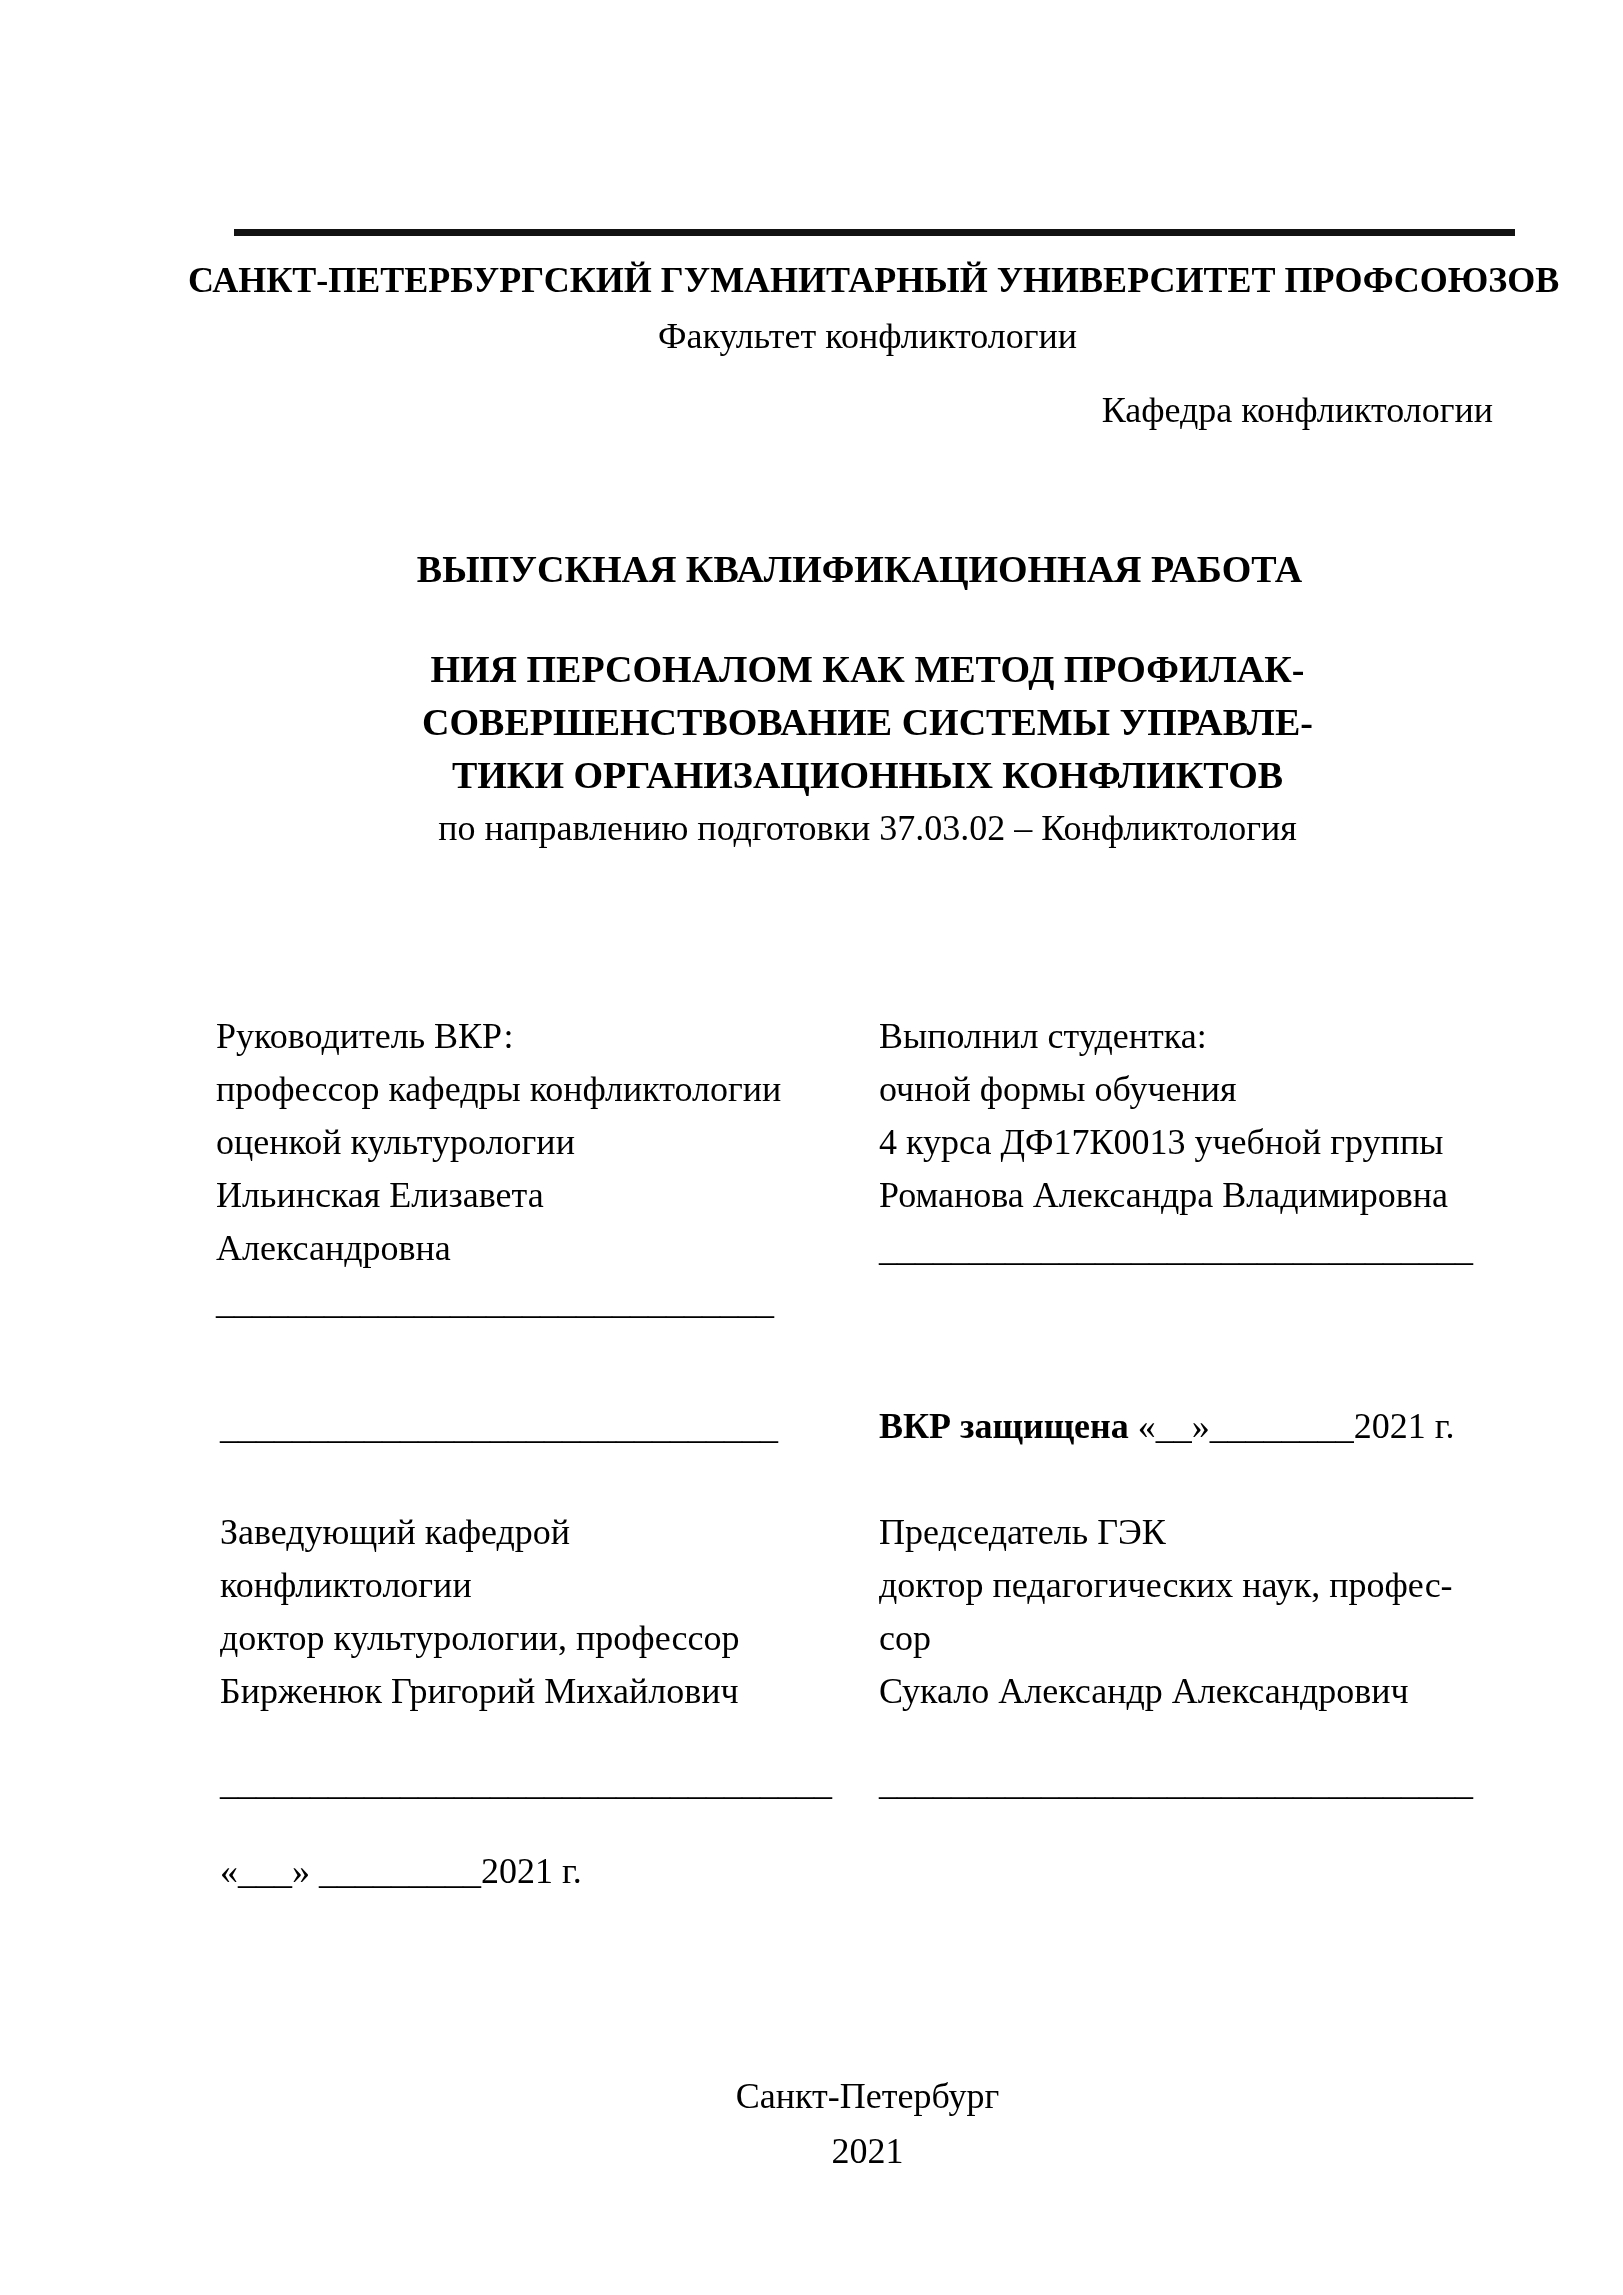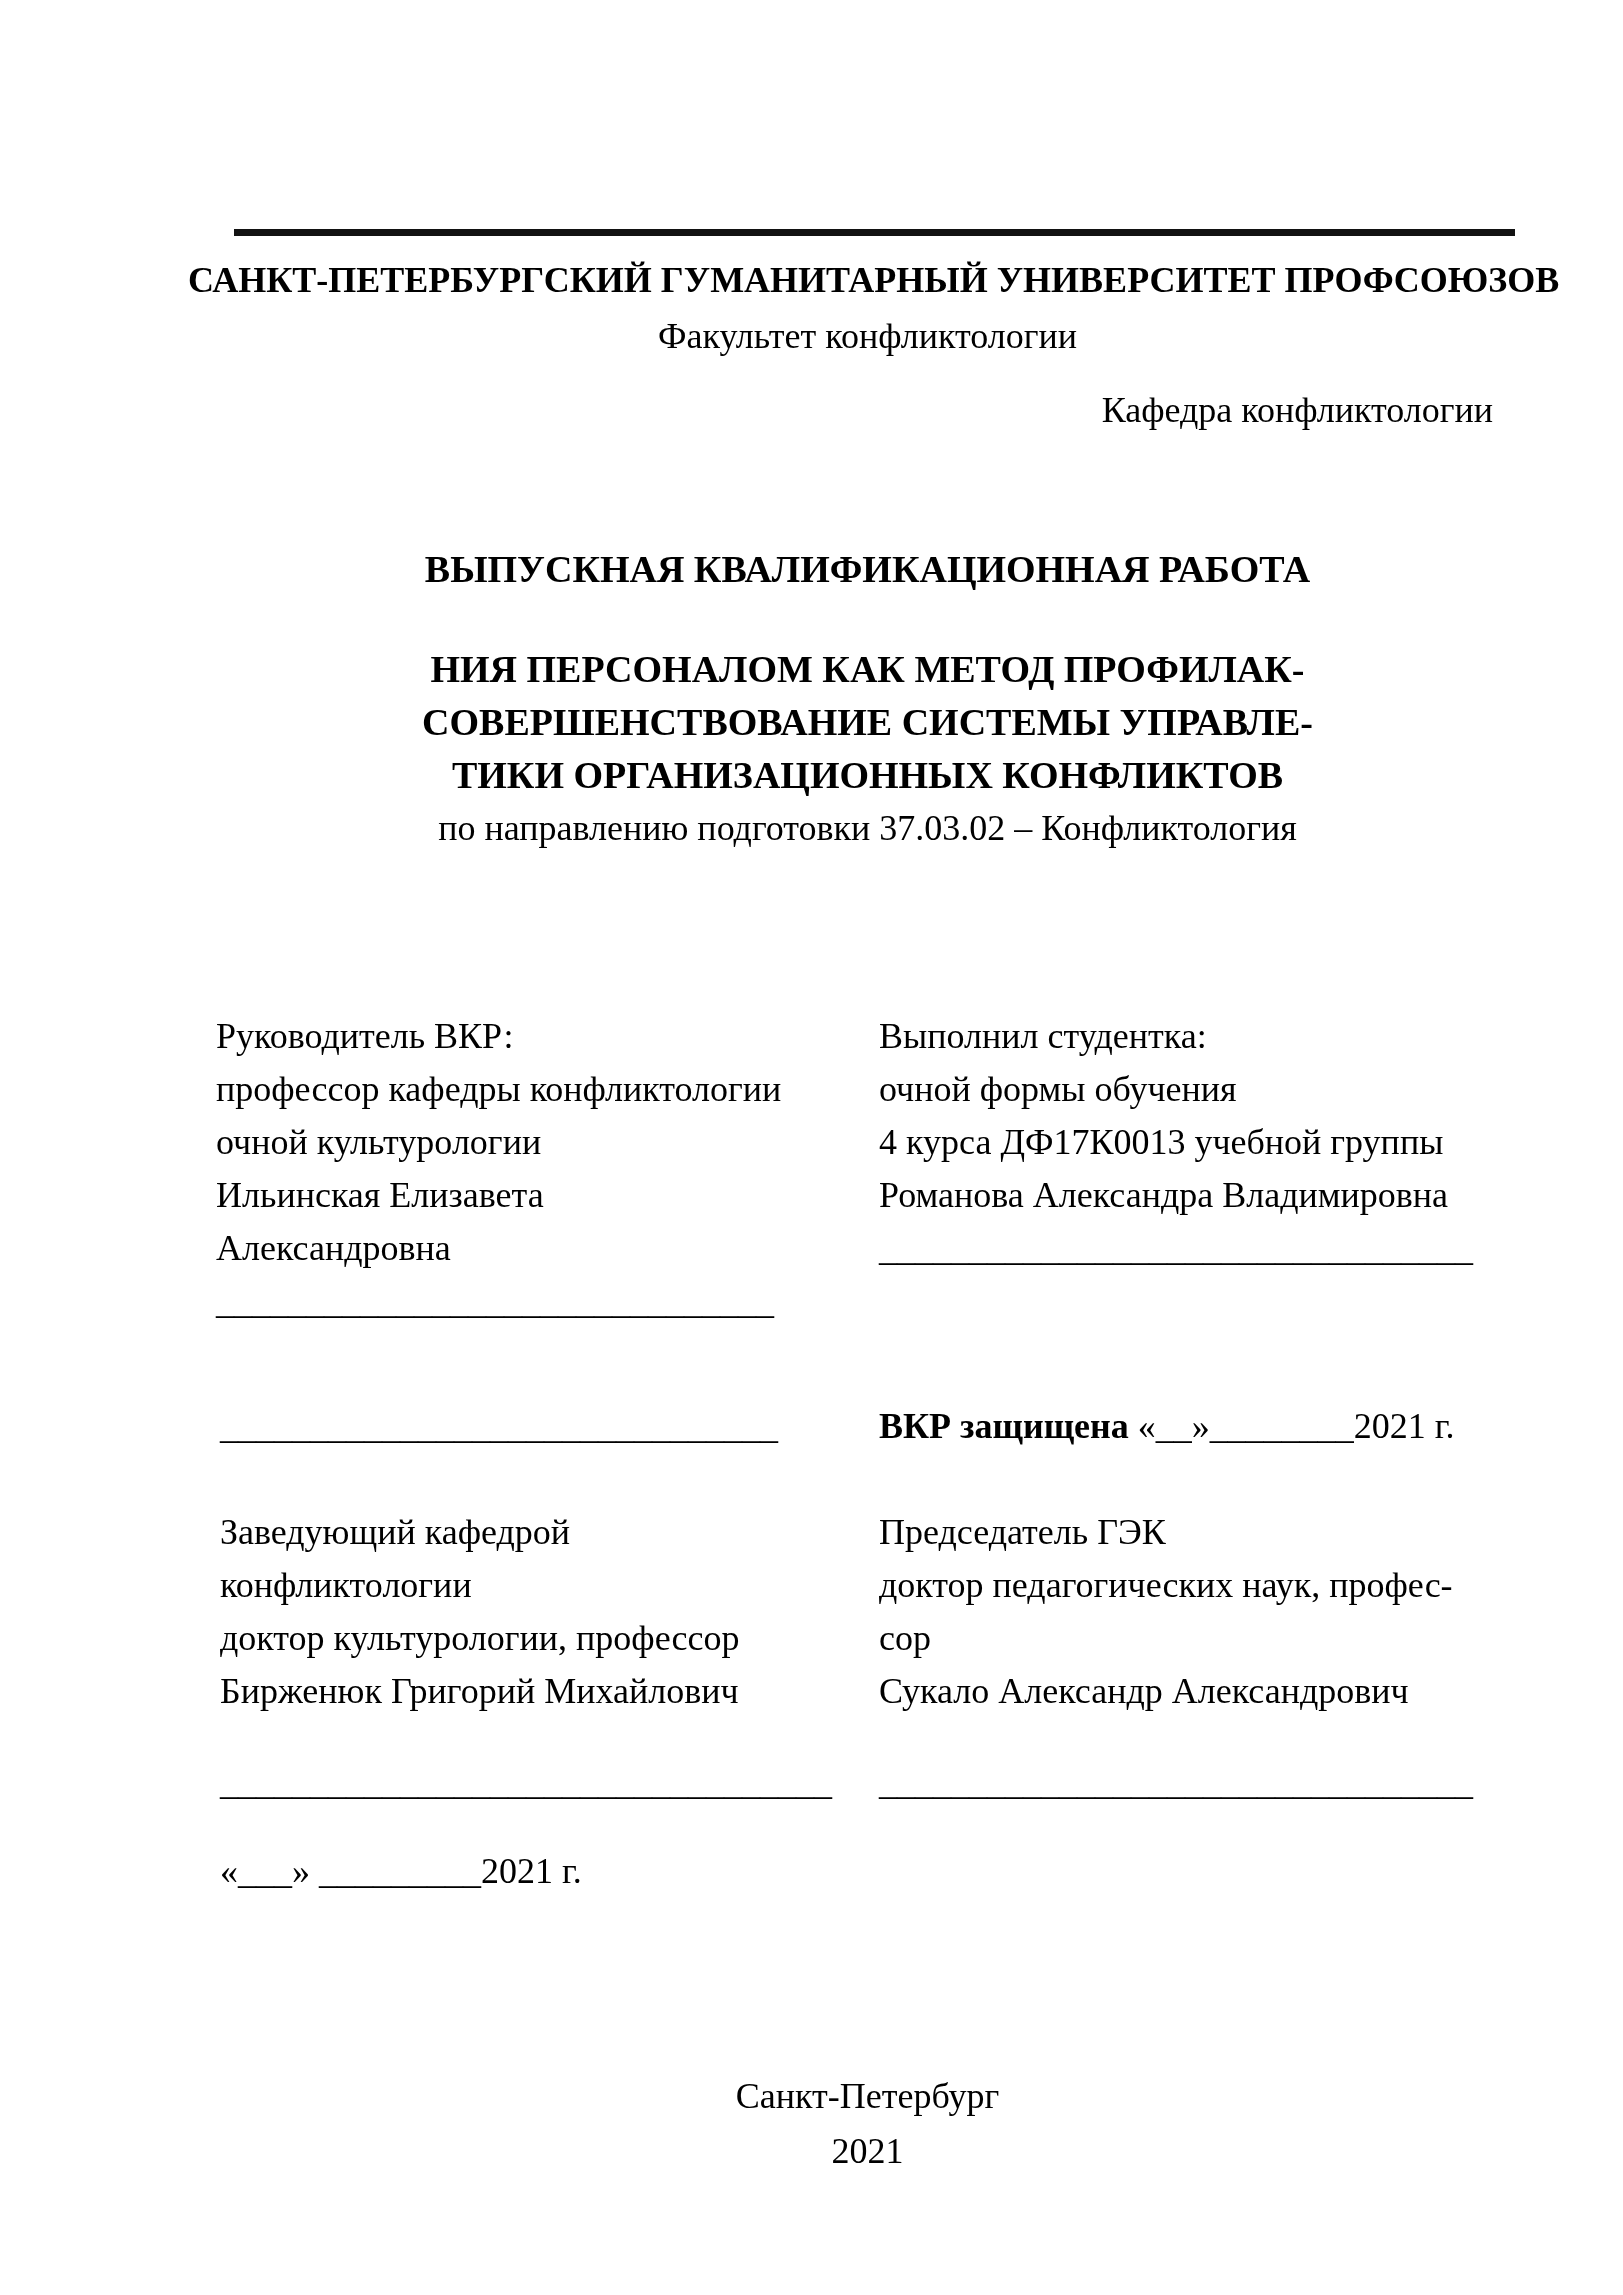--- a/index.html
+++ b/index.html
@@ -27,35 +27,35 @@
 <div class="page">
 
   <div class="abs rule" style="left:234px;top:197px;width:1281px;height:7px;"></div>
 
   <div class="abs ctr b" style="left:188px;top:225px;width:1358px;font-size:36px;line-height:47px;white-space:nowrap;">САНКТ-ПЕТЕРБУРГСКИЙ ГУМАНИТАРНЫЙ УНИВЕРСИТЕТ ПРОФСОЮЗОВ</div>
 
   <div class="abs ctr" style="left:220px;top:281px;width:1295px;font-size:36px;line-height:47px;">Факультет конфликтологии</div>
 
   <div class="abs rt" style="left:220px;top:355px;width:1273px;font-size:36px;line-height:47px;">Кафедра конфликтологии</div>
 
-  <div class="abs ctr b" style="left:220px;top:514px;width:1295px;font-size:38px;line-height:47px;">ВЫПУСКНАЯ КВАЛИФИКАЦИОННАЯ РАБОТА</div>
+  <div class="abs ctr b" style="left:212px;top:514px;width:1295px;font-size:38px;line-height:47px;">ВЫПУСКНАЯ КВАЛИФИКАЦИОННАЯ РАБОТА</div>
 
   <div class="abs ctr b" style="left:220px;top:611px;width:1295px;font-size:38px;line-height:53px;">
     <div>НИЯ ПЕРСОНАЛОМ КАК МЕТОД ПРОФИЛАК-</div>
     <div>СОВЕРШЕНСТВОВАНИЕ СИСТЕМЫ УПРАВЛЕ-</div>
     <div>ТИКИ ОРГАНИЗАЦИОННЫХ КОНФЛИКТОВ</div>
   </div>
 
   <div class="abs ctr" style="left:220px;top:773px;width:1295px;font-size:36px;line-height:47px;">по направлению подготовки 37.03.02 – Конфликтология</div>
 
 
   <div class="abs body-text" style="left:216px;top:978px;width:636px;">
     <div class="ln">Руководитель ВКР:</div>
     <div class="ln">профессор кафедры конфликтологии</div>
-    <div class="ln">очной культурологии</div>
+    <div class="ln">оценкой культурологии</div>
     <div class="ln">Ильинская Елизавета</div>
     <div class="ln">Александровна</div>
     <div class="ln sig">_______________________________</div>
   </div>
 
   <div class="abs body-text" style="left:879px;top:978px;width:636px;">
     <div class="ln">Выполнил студентка:</div>
     <div class="ln">очной формы обучения</div>
     <div class="ln">4 курса ДФ17К0013 учебной группы</div>
     <div class="ln">Романова Александра Владимировна</div>

